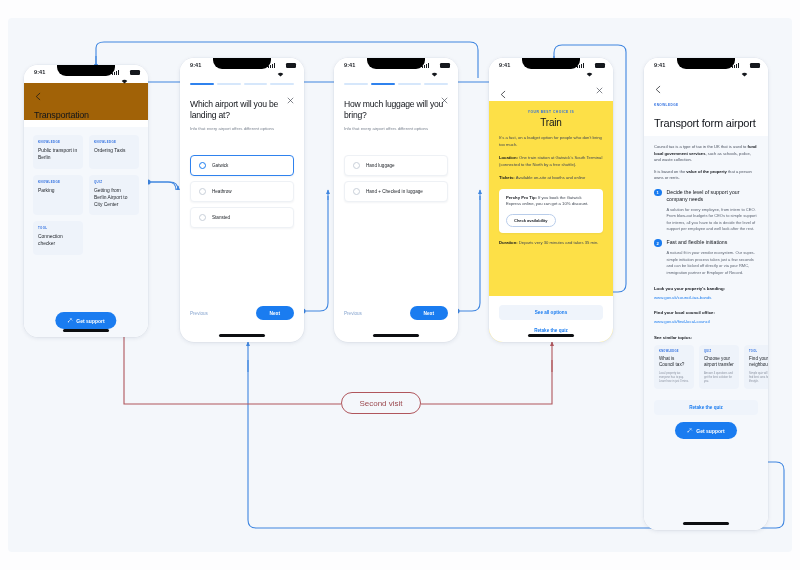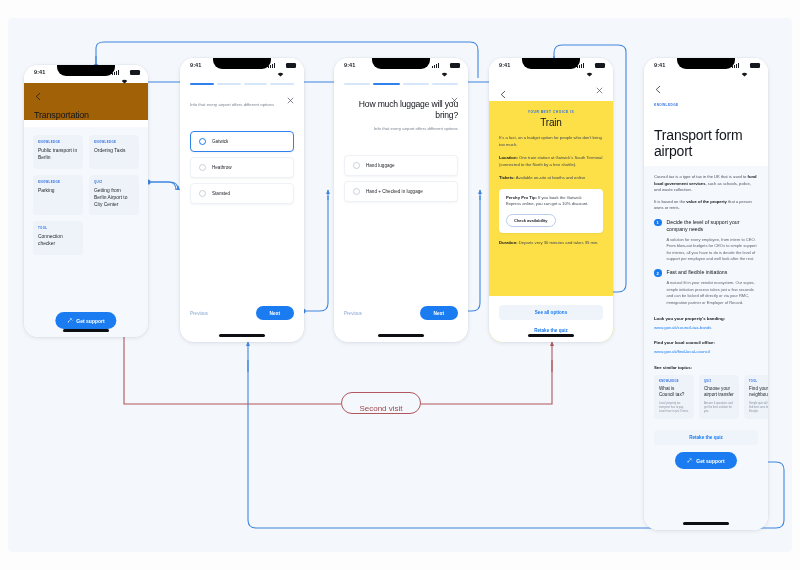--- a/index.html
+++ b/index.html
@@ -124,21 +124,21 @@
   .r-foot { position: absolute; left: 0; right: 0; bottom: 0; background: #fff; padding: 9px 10px 22px 10px; }
   .btn-seeall {
     background: #eff4fb; border-radius: 4px; text-align: center;
     padding: 5px; font-size: 4.6px; color: #1a7cf0; font-weight: 700;
   }
   .lnk-retake { text-align: center; font-size: 4.6px; color: #1a7cf0; font-weight: 700; margin-top: 8px; }
 
   
   .a-top { padding: 4px 10px 0 10px; }
   .a-tag { font-size: 3.1px; font-weight: 700; color: #2f6fe0; letter-spacing: .45px; margin-top: 5px; }
-  .a-title { font-size: 14px; color: #12151b; margin-top: 20px; letter-spacing: -.2px; }
+  .a-title { font-size: 11px; color: #12151b; margin-top: 10px; letter-spacing: -.2px; }
   .a-body { background: #f5f8fc; margin-top: 7px; padding: 8px 10px 0 10px; height: calc(100% - 42px); position: relative; }
   .a-p { font-size: 4.1px; color: #4a5260; line-height: 1.6; margin-bottom: 5px; }
   .a-p b { color: #11141a; font-weight: 700; }
   .step { display: flex; gap: 5px; margin-top: 7px; }
   .stepnum {
     width: 7.5px; height: 7.5px; border-radius: 50%; background: #1a7cf0; color: #fff;
     font-size: 4.2px; font-weight: 700; display: flex; align-items: center; justify-content: center; flex: none;
   }
   .step-h { font-size: 5.2px; color: #12151b; font-weight: 400; line-height: 1.35; }
   .step-p { font-size: 4px; color: #5c6472; line-height: 1.6; margin-top: 4px; }
@@ -157,21 +157,21 @@
   .a-support {
     margin: 7px auto 0 auto; background: #1a7cf0; color: #fff; border-radius: 20px;
     font-size: 5px; font-weight: 700; padding: 5px 12px; width: max-content;
     display: flex; align-items: center; gap: 3px;
   }
 
   
   .visit-pill {
     position: absolute; left: 341px; top: 392px; width: 80px; height: 22px;
     border: 1px solid #b0565c; border-radius: 12px; background: #f4f7fb;
-    display: flex; align-items: flex-end; justify-content: center;
+    display: flex; align-items: center; justify-content: center;
     font-size: 8px; color: #9c4a50;
   }
 </style>
 </head>
 <body>
 
 <div id="root">
   <div class="canvas-bg"></div>
 
   <svg class="wires">
@@ -313,20 +313,21 @@
           <i></i>
           <i></i>
         </div>
         <div class="q-closerow">
           <span class="closex">
             <svg viewBox="0 0 10 10" width="7" height="7">
                 <path d="M1.5 1.5 8.5 8.5M8.5 1.5 1.5 8.5" stroke="#3c424c" stroke-width=".9" stroke-linecap="round"></path>
               </svg>
           </span>
         </div>
+        <div class="q-title">Which airport will you be landing at?</div>
         <div class="q-sub">Info that every airport offers different options</div>
 
         <div class="q-options">
           <div class="opt sel">
             <span class="radio"></span>
             <span class="lbl">Gatwick</span>
           </div>
           <div class="opt">
             <span class="radio"></span>
             <span class="lbl">Heathrow</span>
@@ -339,21 +340,21 @@
       </div>
 
       <div class="q-foot">
         <div class="lnk-prev">Previous</div>
         <div class="btn-next">Next</div>
       </div>
       <div class="homebar"></div>
     </div>
   </div>
 
-  <div class="phone" style="left:334px; top:58px; width:134px; height:284px;text-align:right;">
+  <div class="phone" style="left:334px; top:58px; width:124px; height:284px;">
     <div class="screen">
       <div class="statusbar">
         <div class="sb-time">9:41</div>
         <div class="notch"></div>
         <div class="sb-icons">
           <span class="ic-signal">
               <i></i>
               <i></i>
               <i></i>
               <i></i>

